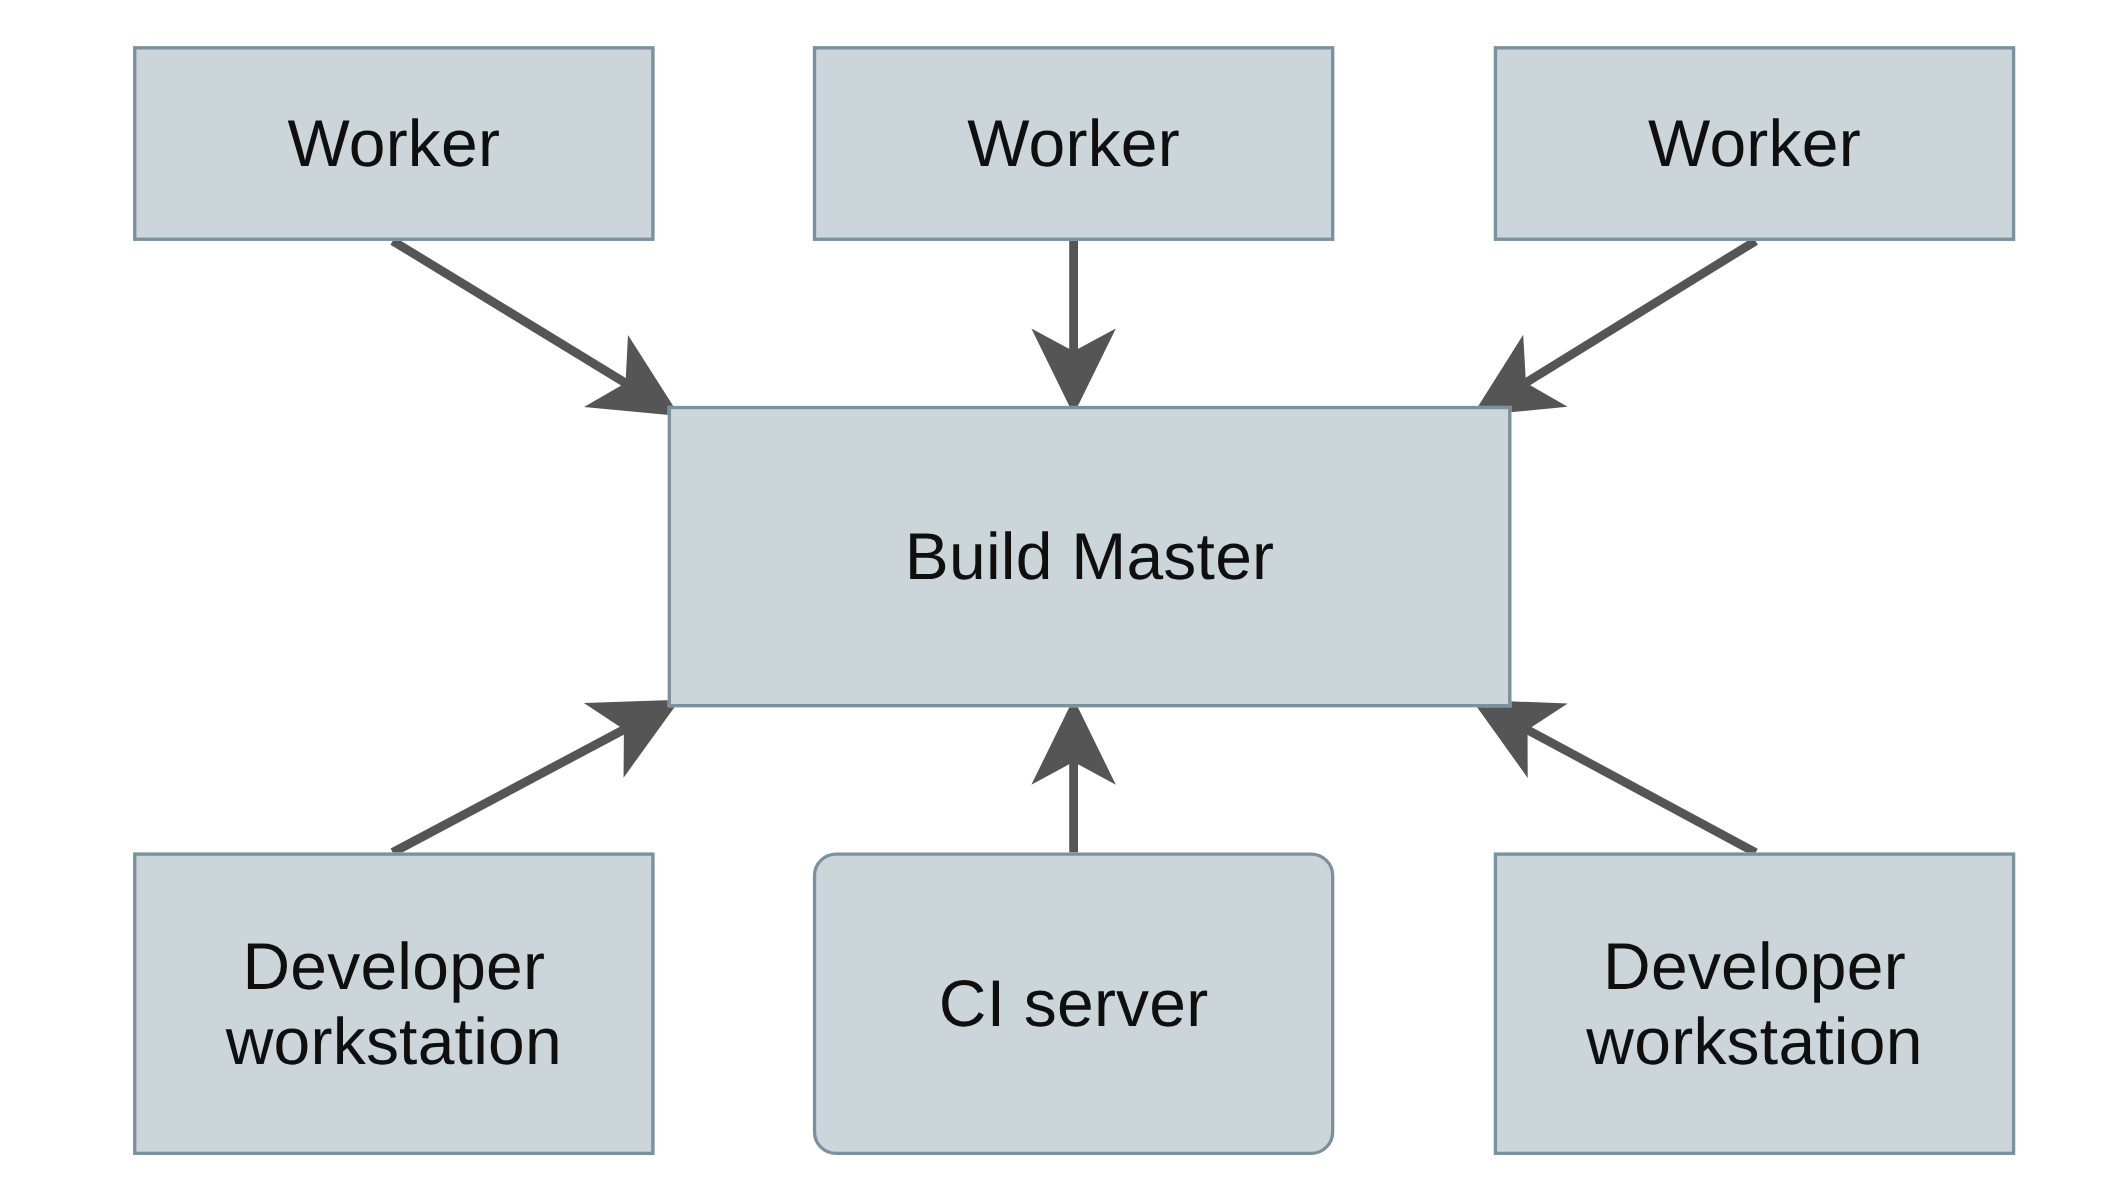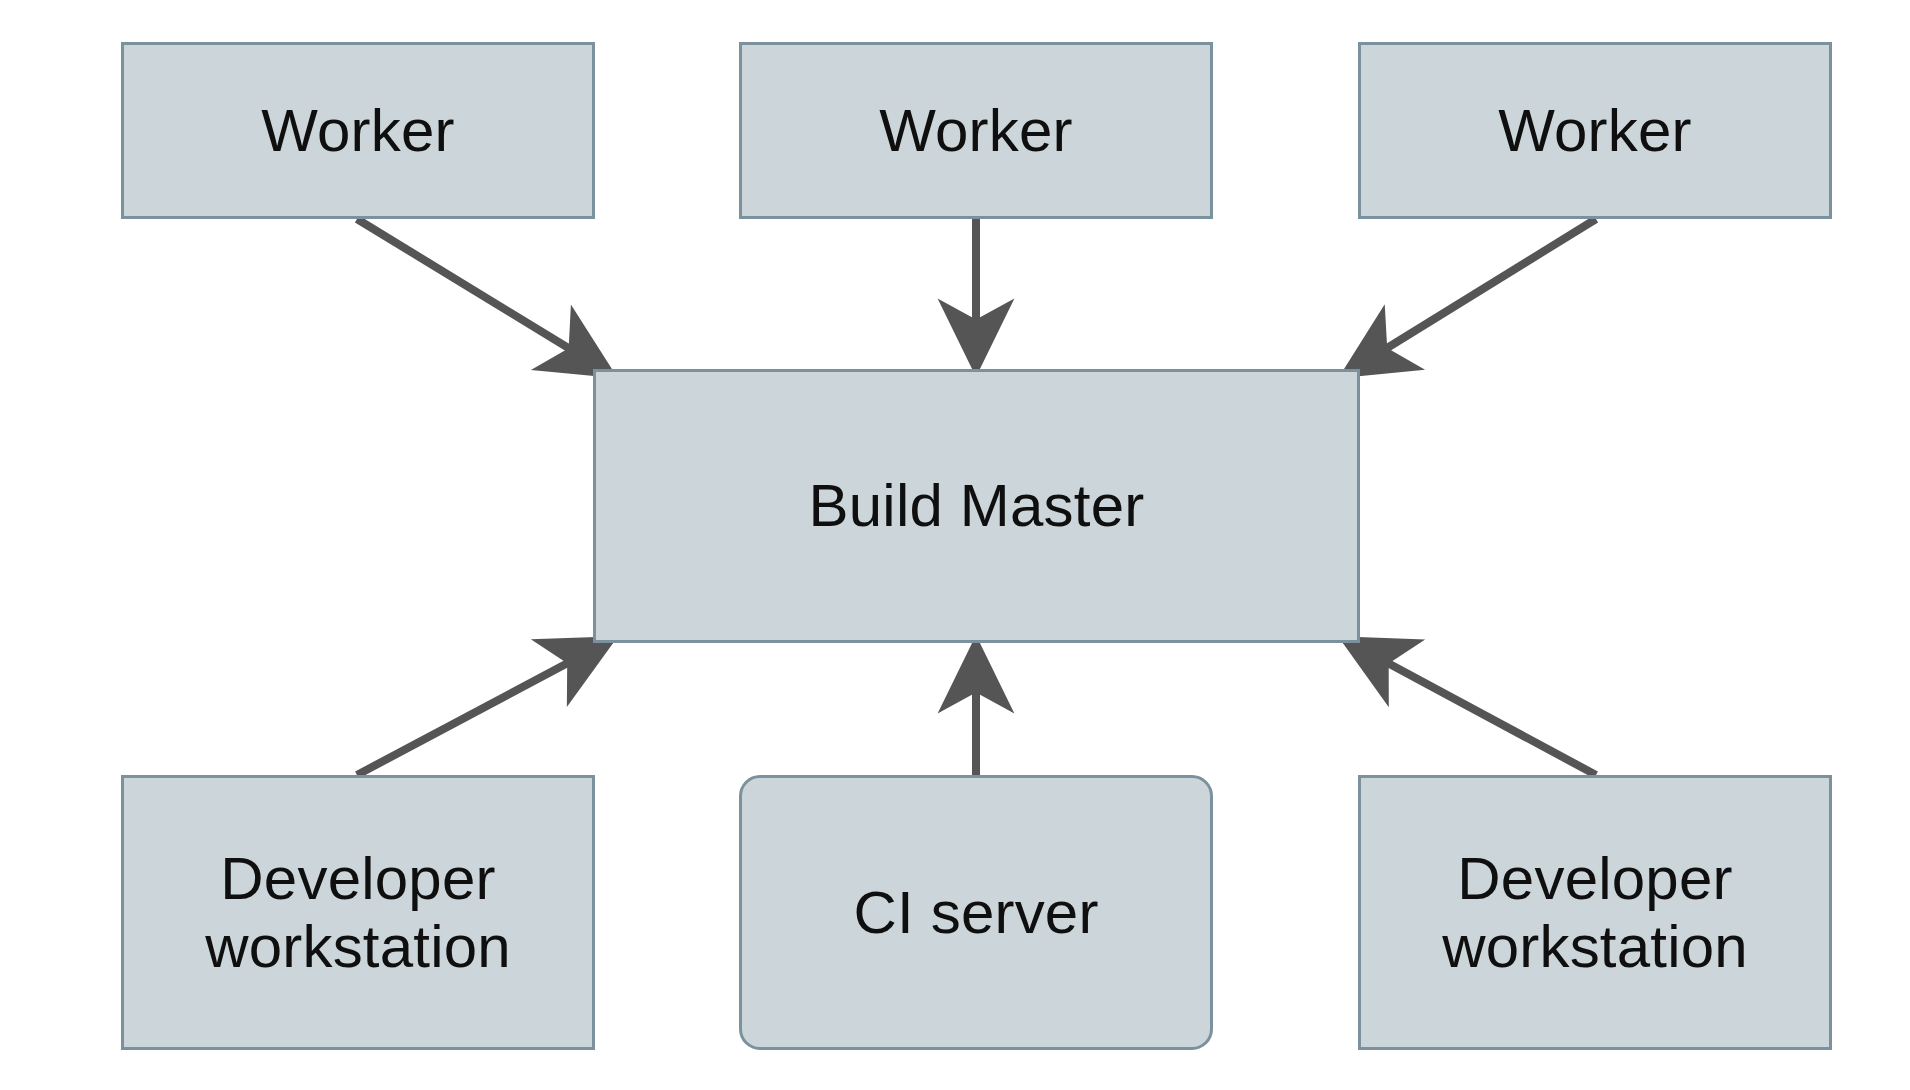--- a/index.html
+++ b/index.html
@@ -41,21 +41,21 @@
   }
   .node-label {
     display: block;
     width: 100%;
     padding: 0 10px;
     box-sizing: border-box;
   }
   .n-worker1 { left: 121px;  top: 42px;  width: 474px; height: 177px; font-size: 60px; }
   .n-worker2 { left: 739px;  top: 42px;  width: 474px; height: 177px; font-size: 60px; }
   .n-worker3 { left: 1358px; top: 42px;  width: 474px; height: 177px; font-size: 60px; }
-  .n-master  { left: 593px;  top: 369px; width: 767px; height: 274px; font-size: 60px; }
+  .n-master  { left: 607px;  top: 369px; width: 767px; height: 274px; font-size: 60px; }
   .n-devws1  { left: 121px;  top: 775px; width: 474px; height: 275px; font-size: 60px; }
   .n-ci      { left: 739px;  top: 775px; width: 474px; height: 275px; font-size: 60px; border-radius: 21px; }
   .n-devws2  { left: 1358px; top: 775px; width: 474px; height: 275px; font-size: 60px; }
 </style>
 </head>
 <body>
 
 <div id="canvas">
 
   <svg id="edges" viewBox="0 0 1910 1090" width="1910" height="1090" xmlns="http://www.w3.org/2000/svg">

